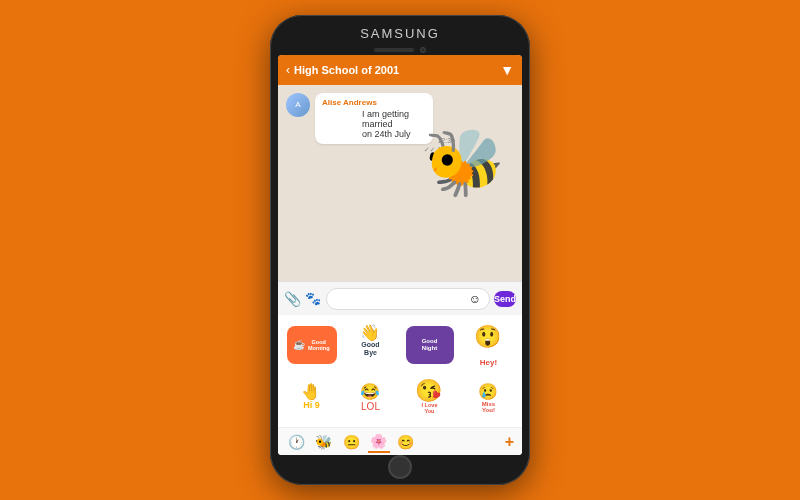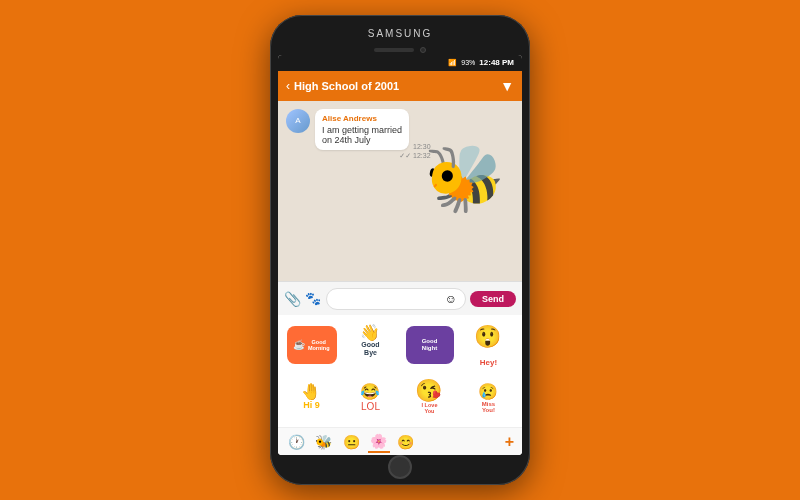--- a/index.html
+++ b/index.html
@@ -31,21 +31,21 @@
       width: 100%;
       display: flex;
       justify-content: center;
       align-items: center;
       height: 18px;
       margin-bottom: 4px;
       position: relative;
     }
 
     .samsung-logo {
-      font-size: 10px;
+      font-size: 13px;
       color: #ccc;
       letter-spacing: 2px;
       font-weight: 300;
     }
 
     .phone-camera-area {
       display: flex;
       align-items: center;
       gap: 6px;
       margin-bottom: 2px;
@@ -251,25 +251,25 @@
       display: flex;
       align-items: center;
       justify-content: space-between;
     }
 
     .emoji-icon {
       font-size: 12px;
     }
 
     .send-btn {
-      background: #be185d;
+      background: #6d28d9;
       color: white;
       border: none;
       border-radius: 12px;
-      padding: 3px 12px;
+      padding: 3px 0;
       font-size: 9px;
       font-weight: bold;
       cursor: pointer;
     }
 
     
     .sticker-panel {
       background: white;
       height: 140px;
     }
@@ -417,43 +417,38 @@
     <span class="samsung-logo">SAMSUNG</span>
   </div>
 
   <div class="phone-camera-area">
     <div class="speaker-grille"></div>
     <div class="camera-dot"></div>
   </div>
 
   <div class="phone-screen">
 
-    <div class="status-bar">
-      <span class="signal">📶</span>
-      <span class="battery">93%</span>
-      <span class="time">12:48 PM</span>
-    </div>
 
     <div class="chat-header">
       <div class="chat-header-left">
         <span class="back-arrow">‹</span>
         <span class="chat-title">High School of 2001</span>
       </div>
       <span class="dropdown-btn">▼</span>
     </div>
 
     <div class="chat-area">
 
       <div class="message-bubble-wrapper">
         <div class="avatar-img">A</div>
         <div class="message-content">
           <div class="message-row">
             <div class="message-bubble">
               <div class="message-sender">Alise Andrews</div>
-              <div style="white-space:pre-line;">I am getting married
+              <div style="white-space:pre-line;margin-left:40px;">I am getting married
 on 24th July</div>
             </div>
             <span class="message-time-top">12:30</span>
           </div>
           <div class="message-status-row">
             <span class="checkmark">✓✓</span>
             <span class="msg-time-bottom">12:32</span>
           </div>
         </div>
       </div>

